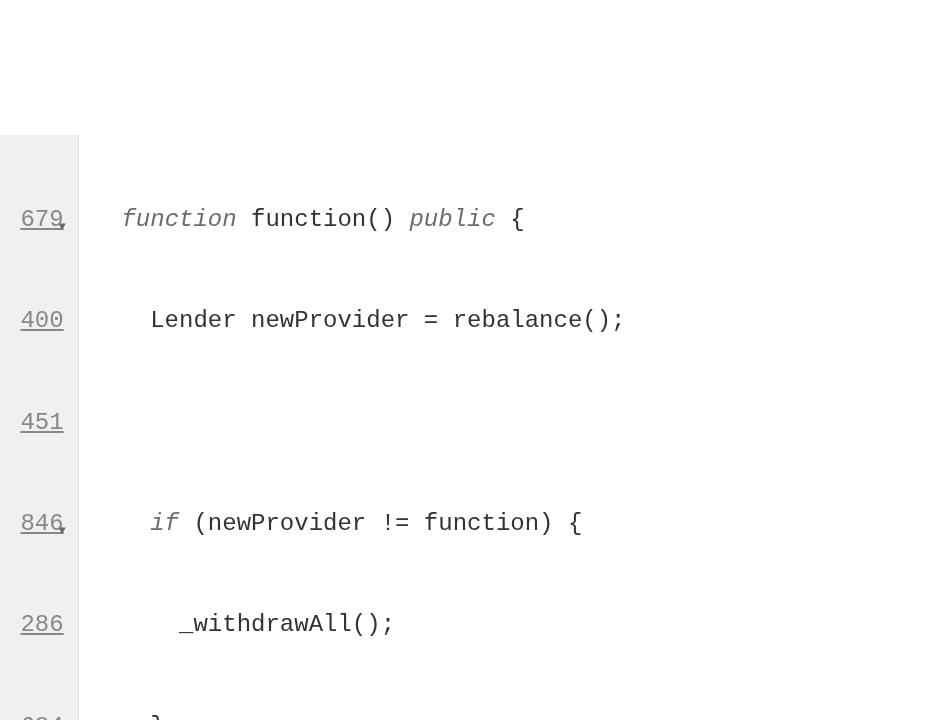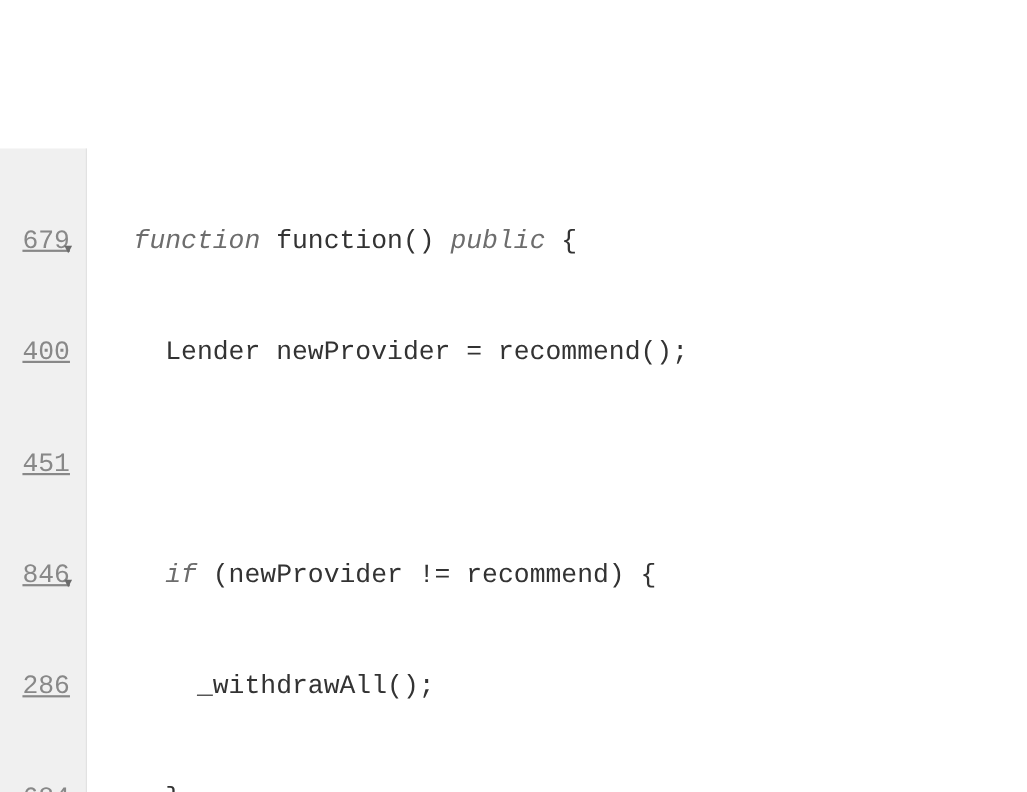--- a/index.html
+++ b/index.html
@@ -72,23 +72,23 @@
     
     
     
     
     
     
   </div>
 
   <div class="code">
     <div class="code-line"><span>  </span><span class="kw">function</span><span> function() </span><span class="kw">public</span><span> {</span></div>
-    <div class="code-line"><span>    </span><span>Lender newProvider = recommend();</span></div>
+    <div class="code-line"><span>    </span><span>Lender newProvider = rebalance();</span></div>
     <div class="code-line"><span></span></div>
-    <div class="code-line"><span>    </span><span class="kw">if</span><span> (newProvider != recommend) {</span></div>
+    <div class="code-line"><span>    </span><span class="kw">if</span><span> (newProvider != function) {</span></div>
     <div class="code-line"><span>      </span><span>_withdrawAll();</span></div>
     <div class="code-line"><span>    </span><span>}</span></div>
     
     
     
     
     
     
     
     

